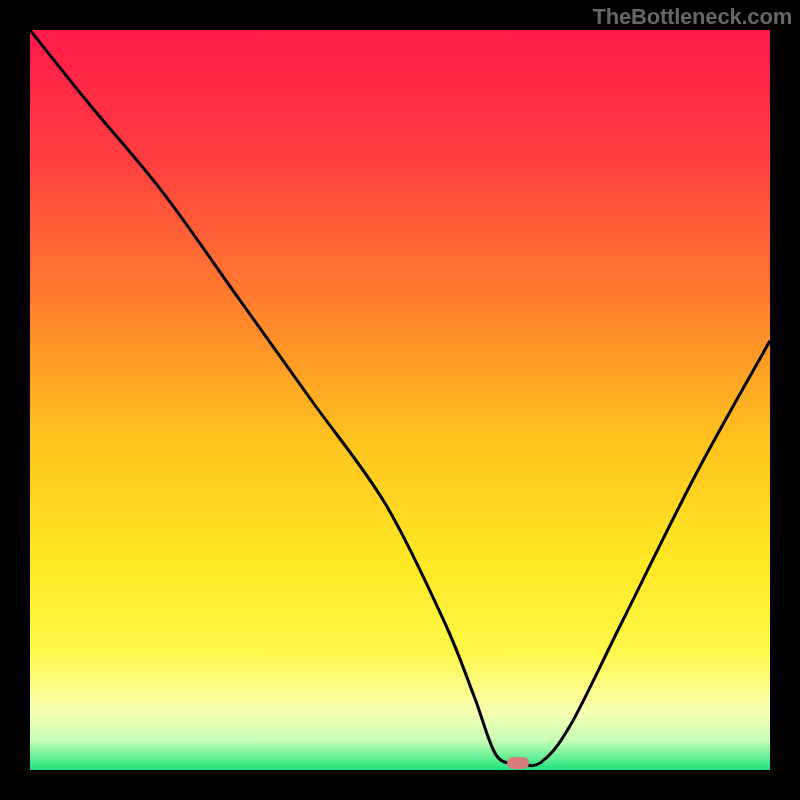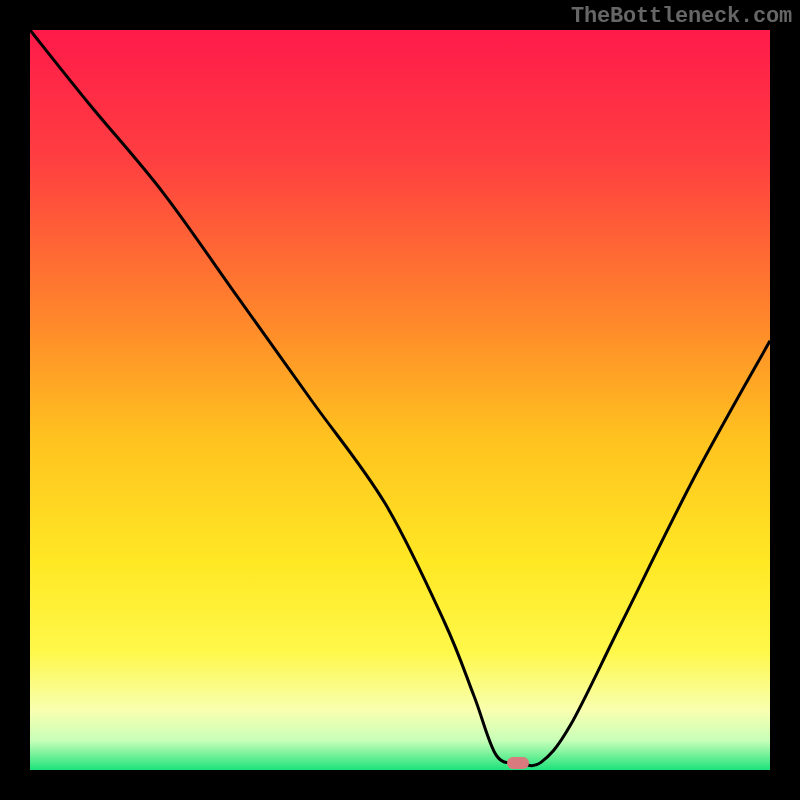--- a/index.html
+++ b/index.html
@@ -39,21 +39,21 @@
     width: 22px;
     height: 12px;
     border-radius: 6px;
     transform: translate(-50%, -50%);
     
   }
   .watermark {
     position: absolute;
     top: 4px;
     right: 8px;
-    font-family: Liberation Mono, monospace;
+    font-family: Liberation Sans, sans-serif;
     font-size: 22px;
     font-weight: 600;
     color: #666;
     letter-spacing: -0.2px;
   }
 </style>
 </head>
 <body>
 
 <div class="frame">

